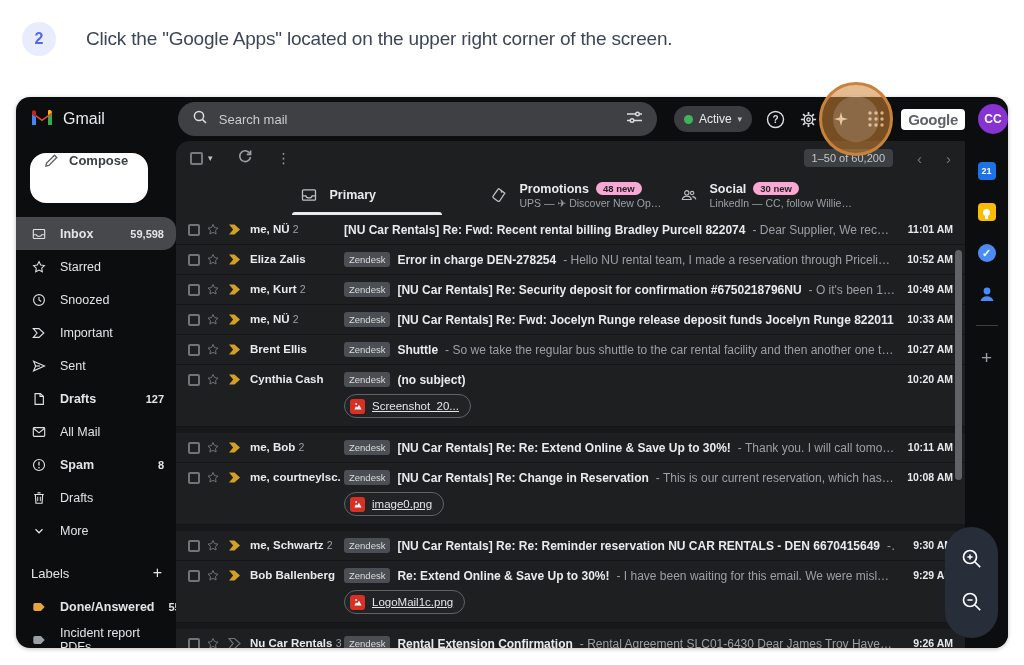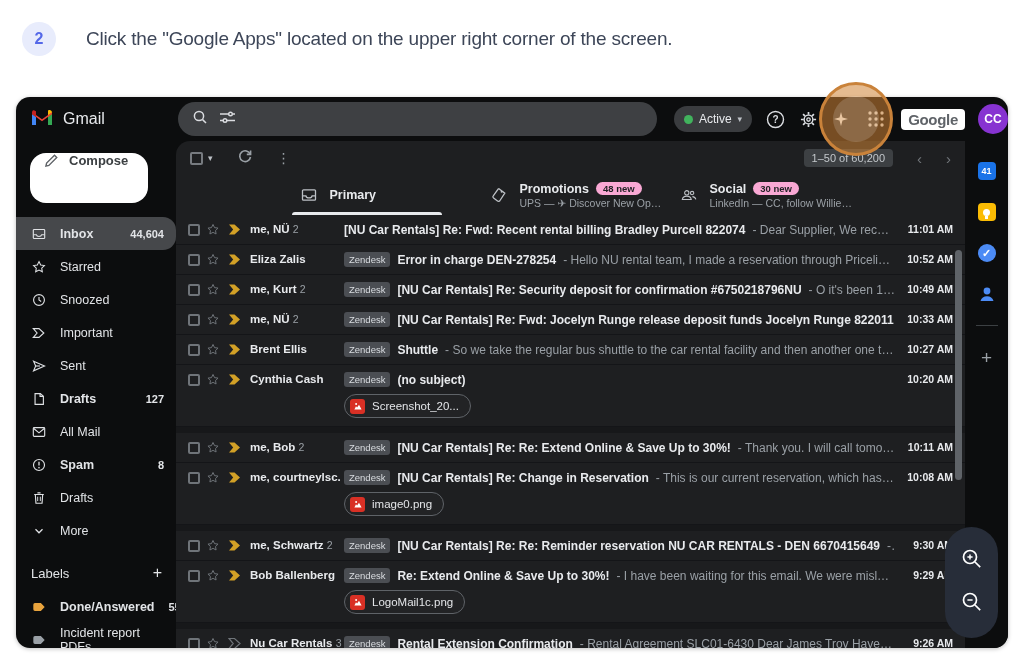--- a/index.html
+++ b/index.html
@@ -99,21 +99,21 @@
   .sender { font-size:11.5px; font-weight:700; color:#e8eaed; white-space:nowrap; overflow:hidden; line-height:29px; }
   .sender .tc { color:#9aa0a6; font-weight:400; font-size:10.5px; }
   .content { min-width:0; }
   .subjline { height:29px; display:flex; align-items:center; gap:7px; overflow:hidden; white-space:nowrap; }
   .zbadge { background:#4b4e53; color:#dadde1; font-size:9.5px; border-radius:3px; padding:2px 5px; flex:none; }
   .subj { font-size:12px; font-weight:700; color:#e8eaed; flex:none; }
   .snip { font-size:12px; color:#9aa0a6; overflow:hidden; text-overflow:ellipsis; }
   .time { font-size:10.5px; font-weight:700; color:#e8eaed; text-align:right; line-height:29px; white-space:nowrap; }
   .attachline { display:flex; gap:8px; padding:0 0 8px 0; }
   .chip { display:inline-flex; align-items:center; gap:7px; border:1px solid #5f6368; border-radius:13px;
-          height:24px; padding:0 11px 0 5px; color:#e3e5e8; font-size:11.5px; background:rgba(255,255,255,.02); }
+          height:24px; padding:0 11px 0 5px; color:#e3e5e8; font-size:11.5px; background:rgba(255,255,255,.02);text-decoration:underline; }
   .chip-ic { width:15px; height:15px; background:#d93025; border-radius:3px; display:flex;
              align-items:center; justify-content:center; }
   .chip-ic svg { width:10px; height:10px; }
 
   
   .scrollbar { position:absolute; right:3px; top:109px; width:7px; height:230px; background:#5f6368; border-radius:4px; }
 
   
   .rail { width:43px; flex:none; background:#0c0d0e; display:flex; flex-direction:column;
           align-items:center; padding-top:20px; gap:21px; }
@@ -159,20 +159,21 @@
       <span class="appname">Gmail</span>
     </div>
 
     <div class="search">
       <span>
         <svg width="16" height="16" viewBox="0 0 16 16">
             <circle cx="7" cy="7" r="4.6" fill="none" stroke="#dadce0" stroke-width="1.5"></circle>
             <path d="M10.6 10.6l3.4 3.4" stroke="#dadce0" stroke-width="1.5"></path>
           </svg>
       </span>
+      <span class="ph">Search mail</span>
       <span>
         <svg width="17" height="15" viewBox="0 0 17 15" stroke="#dadce0" stroke-width="1.4" fill="none">
           <path d="M1 4h9M13.5 4H16M1 10.5h3.5M8 10.5H16"></path>
             <circle cx="11.5" cy="4" r="1.8"></circle>
             <circle cx="6" cy="10.5" r="1.8"></circle>
         </svg>
       </span>
     </div>
 
     <div class="hdr-right">
@@ -236,21 +237,21 @@
       <div>
 
           <div class="nav-item selected">
             <span class="nav-ic">
               <svg viewBox="0 0 16 16">
                 <path d="M2.5 2.8h11a1 1 0 0 1 1 1v8.4a1 1 0 0 1-1 1h-11a1 1 0 0 1-1-1V3.8a1 1 0 0 1 1-1z" fill="none" stroke="currentColor" stroke-width="1.3"></path>
                 <path d="M1.6 8.8h3.3c.3 1.3 1.3 2.1 3.1 2.1s2.8-.8 3.1-2.1h3.3" fill="none" stroke="currentColor" stroke-width="1.3"></path>
               </svg>
             </span>
             <span>Inbox</span>
-            <span class="cnt">44,604</span>
+            <span class="cnt">59,598</span>
           </div>
 
           <div class="nav-item">
             <span class="nav-ic">
               <svg viewBox="0 0 16 16">
                 <path d="M8 1.8l1.9 3.9 4.3.6-3.1 3 .7 4.2L8 11.5l-3.8 2 .7-4.2-3.1-3 4.3-.6z" fill="none" stroke="currentColor" stroke-width="1.2"></path>
               </svg>
             </span>
             <span>Starred</span>
             <span class="cnt"></span>
@@ -858,21 +859,21 @@
             </span>
             <span class="time">9:26 AM</span>
           </div>
         </div>
 
       <div class="scrollbar"></div>
     </div>
 
     <div class="rail">
       <span class="rail-ic">
-        <span class="cal-ic">41</span>
+        <span class="cal-ic">21</span>
       </span>
       <span class="rail-ic">
         <span class="keep-ic">
             <span class="keep-bulb"></span>
           </span>
       </span>
       <span class="rail-ic">
         <span class="tasks-ic">✓</span>
       </span>
       <span class="rail-ic">

